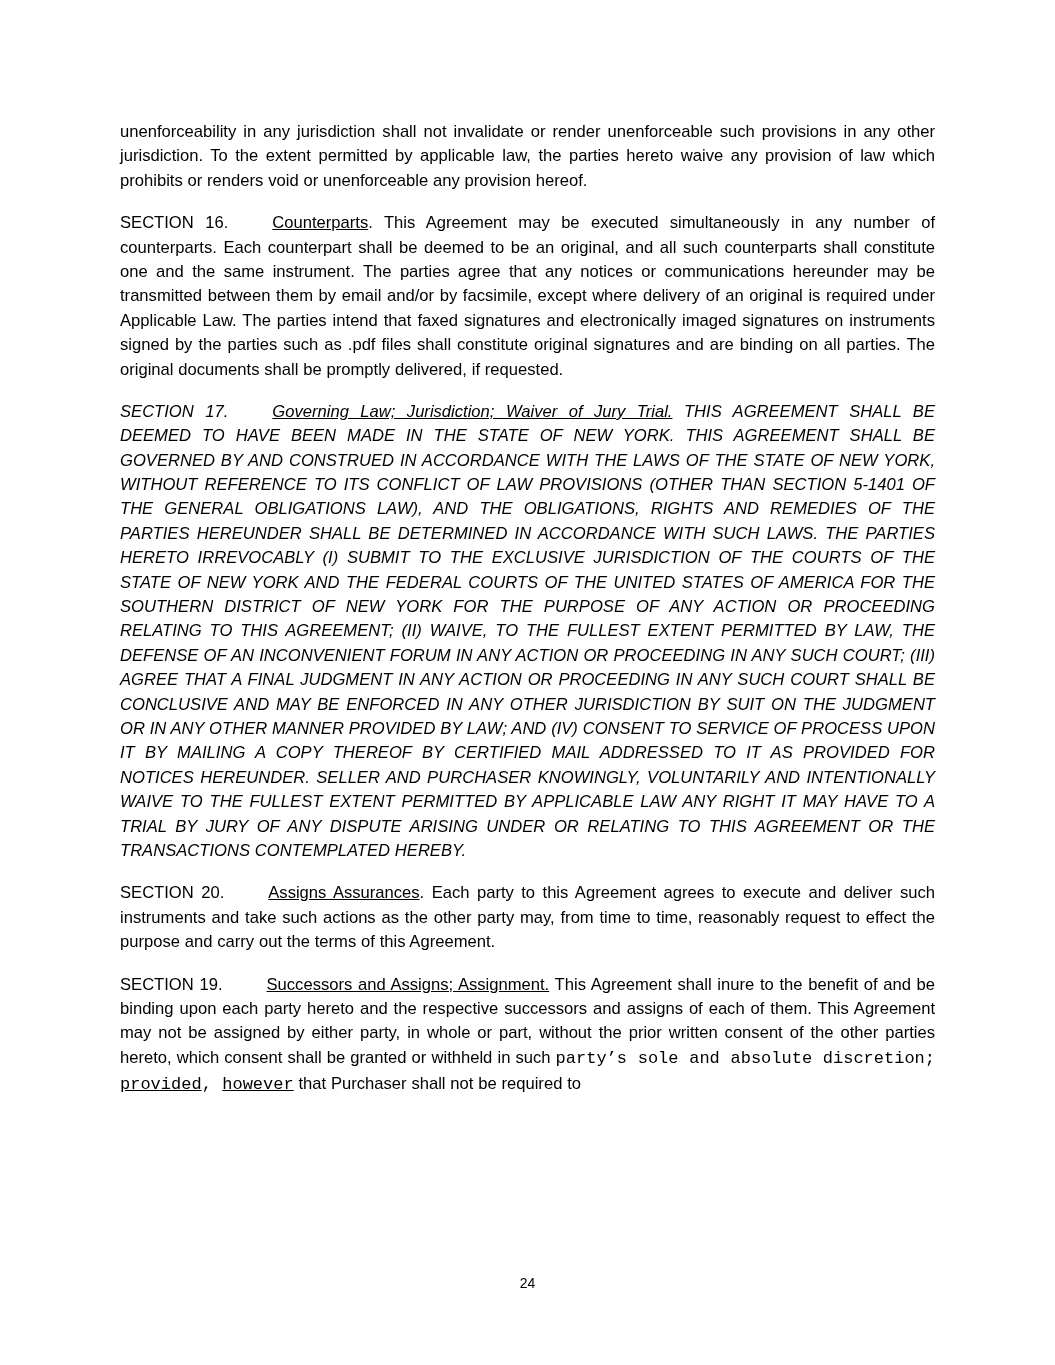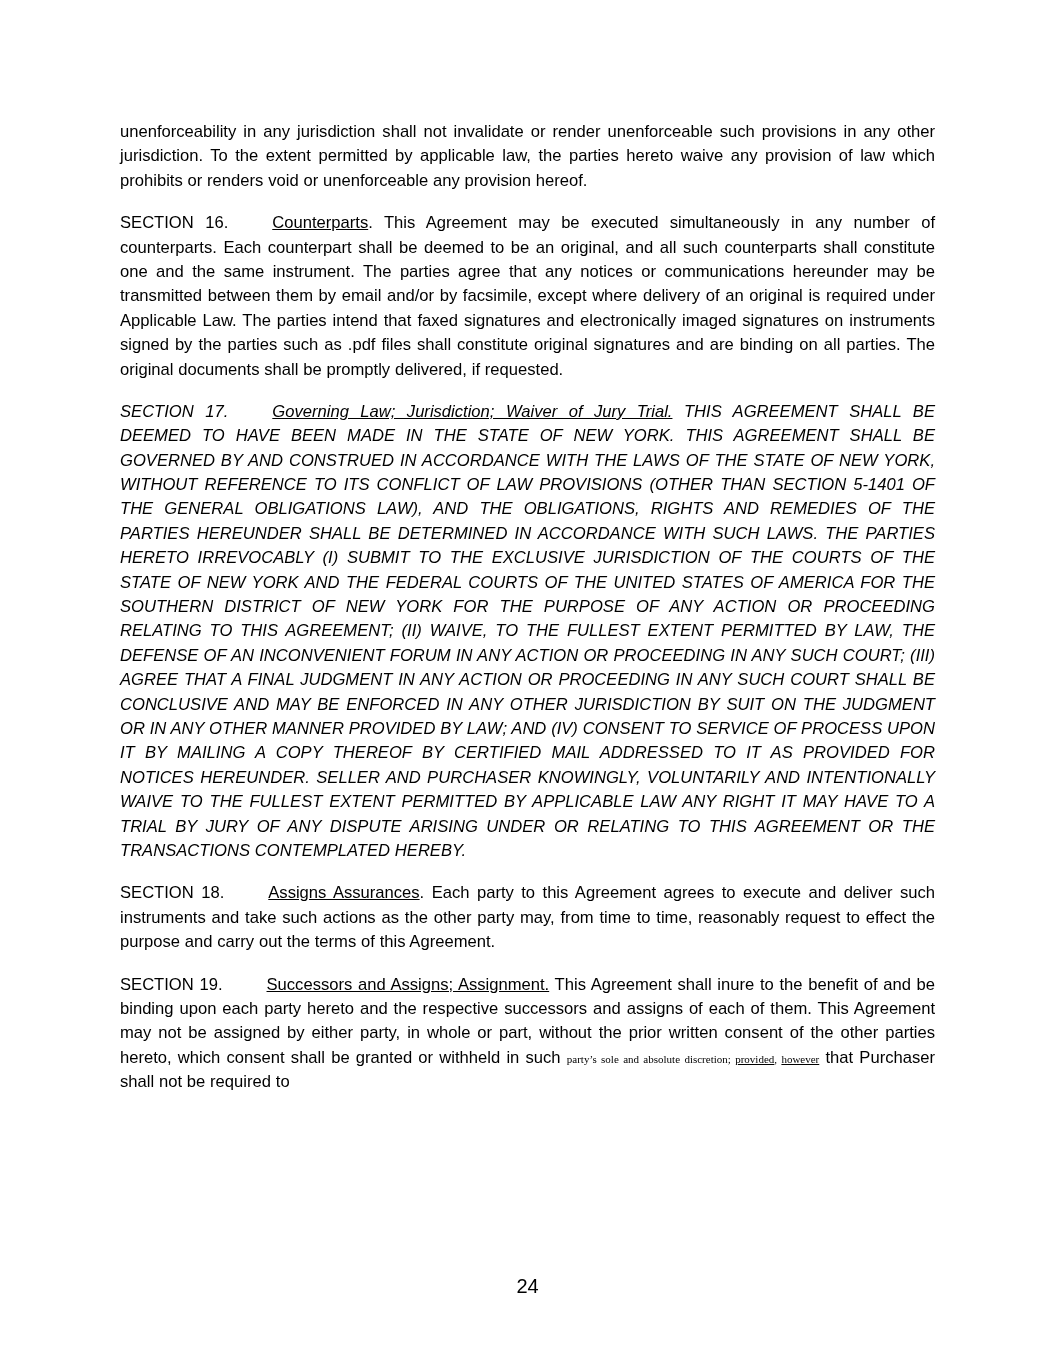--- a/index.html
+++ b/index.html
@@ -39,54 +39,54 @@
   }
   .sec-title {
     text-decoration: underline;
     margin-top: 9px;
   }
   .gap-after-label {
     display: inline-block;
     width: 44px;
   }
   .serif-tail {
-    font-family: Liberation Serif, serif;
-    font-size: 11px;
+    font-family: Liberation Mono, monospace;
+    font-size: 17px;
   }
   .u {
     text-decoration: underline;
   }
   .page-number {
     position: absolute;
     left: 0;
     right: 0;
     top: 1275px;
     text-align: center;
-    font-size: 20px;
+    font-size: 14px;
   }
 </style>
 </head>
 <body>
 
 <div class="page">
 
   <p class="para">
     <span>unenforceability in any jurisdiction shall not invalidate or render unenforceable such provisions in any other jurisdiction.  To the extent permitted by applicable law, the parties hereto waive any provision of law which prohibits or renders void or unenforceable any provision hereof.</span>
   </p>
 
   <p class="para">
     <span class="sec-label">SECTION 16.</span><span class="gap-after-label"></span><span class="sec-title">Counterparts</span><span>.  </span><span>This Agreement may be executed simultaneously in any number of counterparts.  Each counterpart shall be deemed to be an original, and all such counterparts shall constitute one and the same instrument.  The parties agree that any notices or communications hereunder may be transmitted between them by email and/or by facsimile, except where delivery of an original is required under Applicable Law.  The parties intend that faxed signatures and electronically imaged signatures on instruments signed by the parties such as .pdf files shall constitute original signatures and are binding on all parties.  The original documents shall be promptly delivered, if requested.</span>
   </p>
 
   <p class="para caps">
     <span class="sec-label">SECTION 17.</span><span class="gap-after-label"></span><span class="sec-title">Governing Law; Jurisdiction; Waiver of Jury Trial.</span><span>  </span><span>THIS AGREEMENT SHALL BE DEEMED TO HAVE BEEN MADE IN THE STATE OF NEW YORK.  THIS AGREEMENT SHALL BE GOVERNED BY AND CONSTRUED IN ACCORDANCE WITH THE LAWS OF THE STATE OF NEW YORK, WITHOUT REFERENCE TO ITS CONFLICT OF LAW PROVISIONS (OTHER THAN SECTION 5-1401 OF THE GENERAL OBLIGATIONS LAW), AND THE OBLIGATIONS, RIGHTS AND REMEDIES OF THE PARTIES HEREUNDER SHALL BE DETERMINED IN ACCORDANCE WITH SUCH LAWS.  THE PARTIES HERETO IRREVOCABLY (I) SUBMIT TO THE EXCLUSIVE JURISDICTION OF THE COURTS OF THE STATE OF NEW YORK AND THE FEDERAL COURTS OF THE UNITED STATES OF AMERICA FOR THE SOUTHERN DISTRICT OF NEW YORK FOR THE PURPOSE OF ANY ACTION OR PROCEEDING RELATING TO THIS AGREEMENT; (II) WAIVE, TO THE FULLEST EXTENT PERMITTED BY LAW, THE DEFENSE OF AN INCONVENIENT FORUM IN ANY ACTION OR PROCEEDING IN ANY SUCH COURT; (III) AGREE THAT A FINAL JUDGMENT IN ANY ACTION OR PROCEEDING IN ANY SUCH COURT SHALL BE CONCLUSIVE AND MAY BE ENFORCED IN ANY OTHER JURISDICTION BY SUIT ON THE JUDGMENT OR IN ANY OTHER MANNER PROVIDED BY LAW; AND (IV) CONSENT TO SERVICE OF PROCESS UPON IT BY MAILING A COPY THEREOF BY CERTIFIED MAIL ADDRESSED TO IT AS PROVIDED FOR NOTICES HEREUNDER.  SELLER AND PURCHASER KNOWINGLY, VOLUNTARILY AND INTENTIONALLY WAIVE TO THE FULLEST EXTENT PERMITTED BY APPLICABLE LAW ANY RIGHT IT MAY HAVE TO A TRIAL BY JURY OF ANY DISPUTE ARISING UNDER OR RELATING TO THIS AGREEMENT OR THE TRANSACTIONS CONTEMPLATED HEREBY.</span>
   </p>
 
   <p class="para">
-    <span class="sec-label">SECTION 18.</span><span class="gap-after-label"></span><span class="sec-title">Assigns Assurances</span><span>.  </span><span>Each party to this Agreement agrees to execute and deliver such instruments and take such actions as the other party may, from time to time, reasonably request to effect the purpose and carry out the terms of this Agreement.</span>
+    <span class="sec-label">SECTION 20.</span><span class="gap-after-label"></span><span class="sec-title">Assigns Assurances</span><span>.  </span><span>Each party to this Agreement agrees to execute and deliver such instruments and take such actions as the other party may, from time to time, reasonably request to effect the purpose and carry out the terms of this Agreement.</span>
   </p>
 
   <p class="para">
     <span class="sec-label">SECTION 19.</span><span class="gap-after-label"></span><span class="sec-title">Successors and Assigns; Assignment.</span><span>  </span><span>This Agreement shall inure to the benefit of and be binding upon each party hereto and the respective successors and assigns of each of them.  This Agreement may not be assigned by either party, in whole or part, without the prior written consent of the other parties hereto, which consent shall be granted or withheld in such </span><span class="serif-tail">party’s sole and absolute discretion; </span><span class="serif-tail u">provided</span><span class="serif-tail">, </span><span class="serif-tail u">however</span><span> that Purchaser shall not be required to</span>
   </p>
 
   <div class="page-number">24</div>
 
 </div>
 

